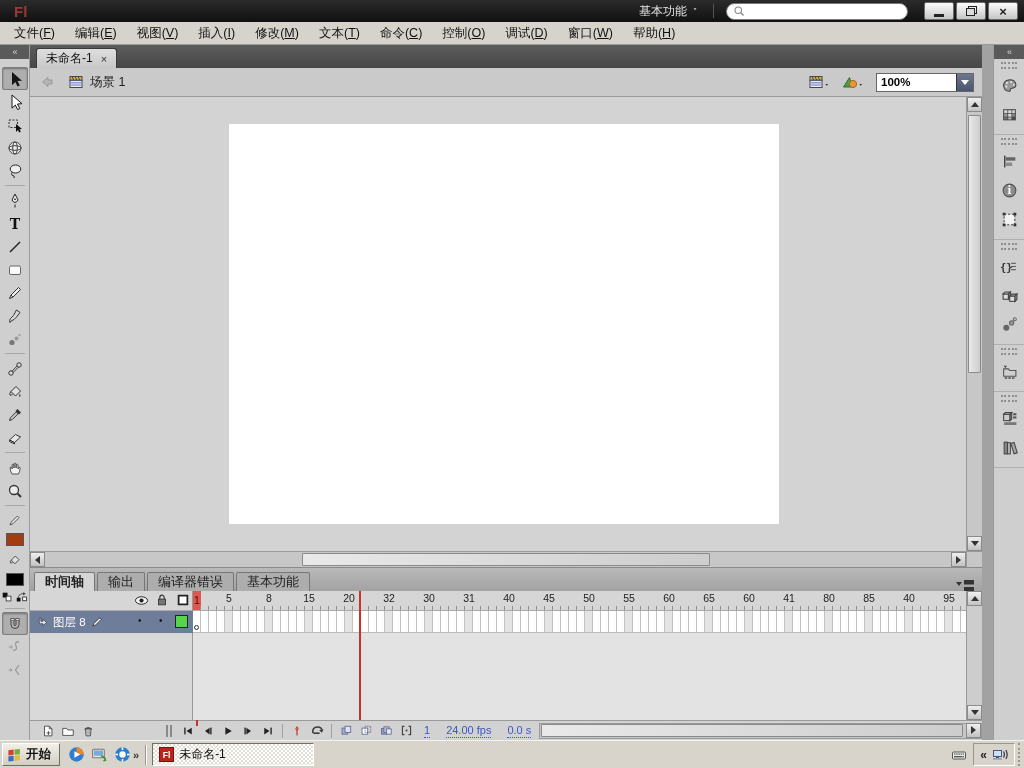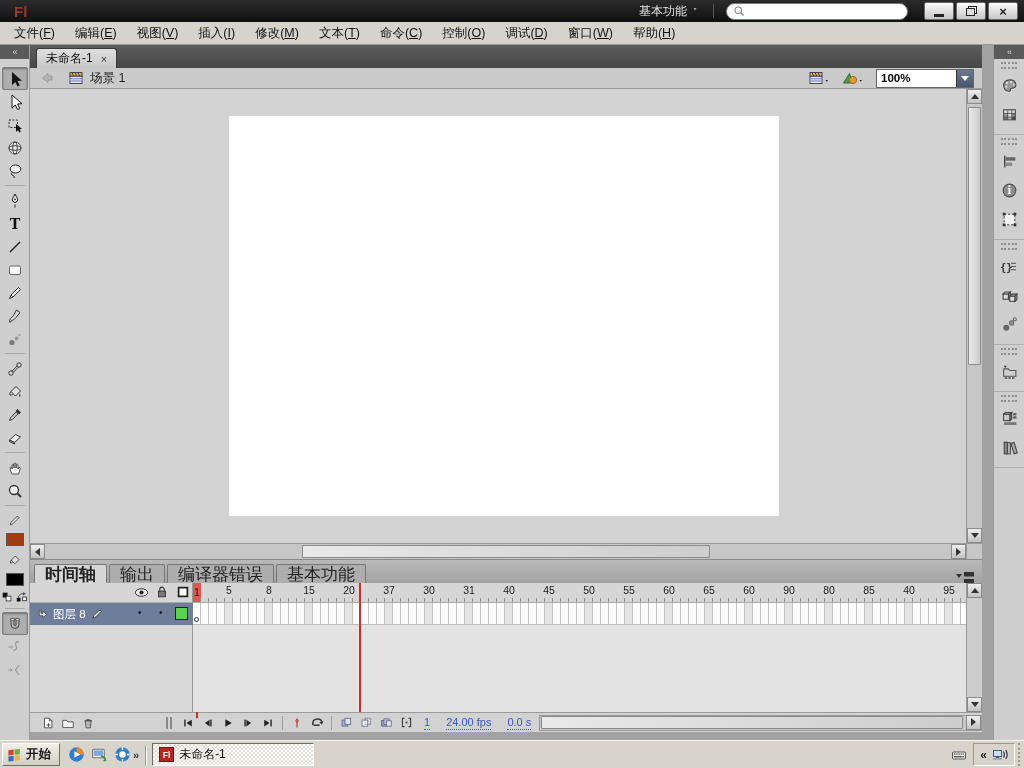--- a/index.html
+++ b/index.html
@@ -47,21 +47,21 @@
   .mini-colors { display:flex; gap:3px; align-items:center; justify-content:center; margin:2px 0; }
 
   
   #main { position:absolute; left:30px; top:45px; width:952px; height:695px; }
 
   #tabbar { height:23px; background:linear-gradient(#5c5c5c,#474747); display:flex; align-items:flex-end; }
   #doc-tab { height:20px; margin-left:6px; background:linear-gradient(#dedede,#c8c8c8); border:1px solid #3a3a3a; border-bottom:none;
     border-radius:3px 3px 0 0; display:flex; align-items:center; gap:8px; padding:0 9px; font-size:12px; color:#111; }
   #doc-tab .tab-close { font-size:11px; color:#333; }
 
-  #scenebar { height:21px; background:#cacaca; border-bottom:1px solid #9a9a9a; display:flex; align-items:center; padding:0 8px; }
+  #scenebar { height:29px; background:#cacaca; border-bottom:1px solid #9a9a9a; display:flex; align-items:center; padding:0 8px; }
   #scene-name { font-size:12.5px; color:#222; margin-left:6px; }
   #scene-right { margin-left:auto; display:flex; align-items:center; gap:10px; }
   .icon-with-caret { display:flex; align-items:flex-end; gap:1px; }
   #zoom-combo { width:98px; height:19px; background:#fff; border:1px solid #666; display:flex; }
   #zoom-combo .zoom-value { flex:1; font-size:11.5px; padding:2px 4px; color:#000; font-weight:bold; }
   #zoom-combo .combo-btn { width:17px; background:linear-gradient(#6d7890,#49546e); border-left:1px solid #333;
     display:flex; align-items:center; justify-content:center; }
   .combo-btn .dn { width:0; height:0; border-left:4px solid transparent; border-right:4px solid transparent; border-top:5px solid #fff; }
 
   #canvas { position:relative; height:470px; background:#d3d3d3; overflow:hidden; }
@@ -75,21 +75,21 @@
   .tri-up { width:0;height:0;border-left:4px solid transparent;border-right:4px solid transparent;border-bottom:5px solid #333; }
   .tri-dn { width:0;height:0;border-left:4px solid transparent;border-right:4px solid transparent;border-top:5px solid #333; }
   .tri-lf { width:0;height:0;border-top:4px solid transparent;border-bottom:4px solid transparent;border-right:5px solid #333; }
   .tri-rt { width:0;height:0;border-top:4px solid transparent;border-bottom:4px solid transparent;border-left:5px solid #333; }
   .sb-thumb { position:absolute; background:linear-gradient(90deg,#e9e9e9,#cdcdcd); border:1px solid #8a8a8a; border-radius:1px; }
   #canvas-corner { position:absolute; right:0; bottom:0; width:16px; height:16px; background:#c7c7c7; border-left:1px solid #9a9a9a; border-top:1px solid #9a9a9a;}
 
   
   #timeline { height:173px; background:#d2d2d2; border-top:1px solid #8a8a8a; position:relative; }
   #tl-tabs { height:23px; background:linear-gradient(#b9b9b9,#a2a2a2); display:flex; align-items:flex-end; padding-left:4px; }
-  .tl-tab { height:19px; padding:0 10px; font-size:17px; color:#222; display:flex; align-items:center;
+  .tl-tab { height:19px; padding:0 10px; font-size:13px; color:#222; display:flex; align-items:center;
     background:#adadad; border:1px solid #777; border-bottom:none; border-radius:2px 2px 0 0; margin-right:2px; }
   .tl-tab.active { background:#d6d6d6; font-weight:bold; }
   #tl-menu { margin-left:auto; margin-right:8px; margin-bottom:4px; display:flex; align-items:center; gap:2px; }
   #tl-menu .bars { width:10px; height:7px; border-top:2px solid #333; box-shadow:0 2.5px 0 #333 inset, 0 5px 0 #333; }
   #tl-menu .dn { width:0;height:0;border-left:3.5px solid transparent;border-right:3.5px solid transparent;border-top:4px solid #333; }
 
   #tl-body { position:relative; height:129px; background:#e3e3e3; overflow:hidden; }
   #layer-pane { position:absolute; left:0; top:0; width:163px; height:100%; background:#d9d9d9; border-right:1px solid #999; }
   #layer-head { height:20px; border-bottom:1px solid #aaa; position:relative; background:#d6d6d6; }
   .col-ic { position:absolute; top:2px; }
@@ -523,31 +523,31 @@
       </div>
 
       <div id="frames">
         <div id="frame-ruler">
           <div id="ruler-cur">1</div>
           <div id="ruler-numbers">
               <span>5</span>
               <span>8</span>
               <span>15</span>
               <span>20</span>
-              <span>37</span>
+              <span>32</span>
               <span>30</span>
               <span>31</span>
               <span>40</span>
               <span>45</span>
               <span>50</span>
               <span>55</span>
               <span>60</span>
               <span>65</span>
               <span>60</span>
-              <span>90</span>
+              <span>41</span>
               <span>80</span>
               <span>85</span>
               <span>40</span>
               <span>95</span>
             </div>
           <div id="ruler-ticks"></div>
         </div>
         <div id="frame-row">
           <span id="empty-keyframe"></span>
         </div>

